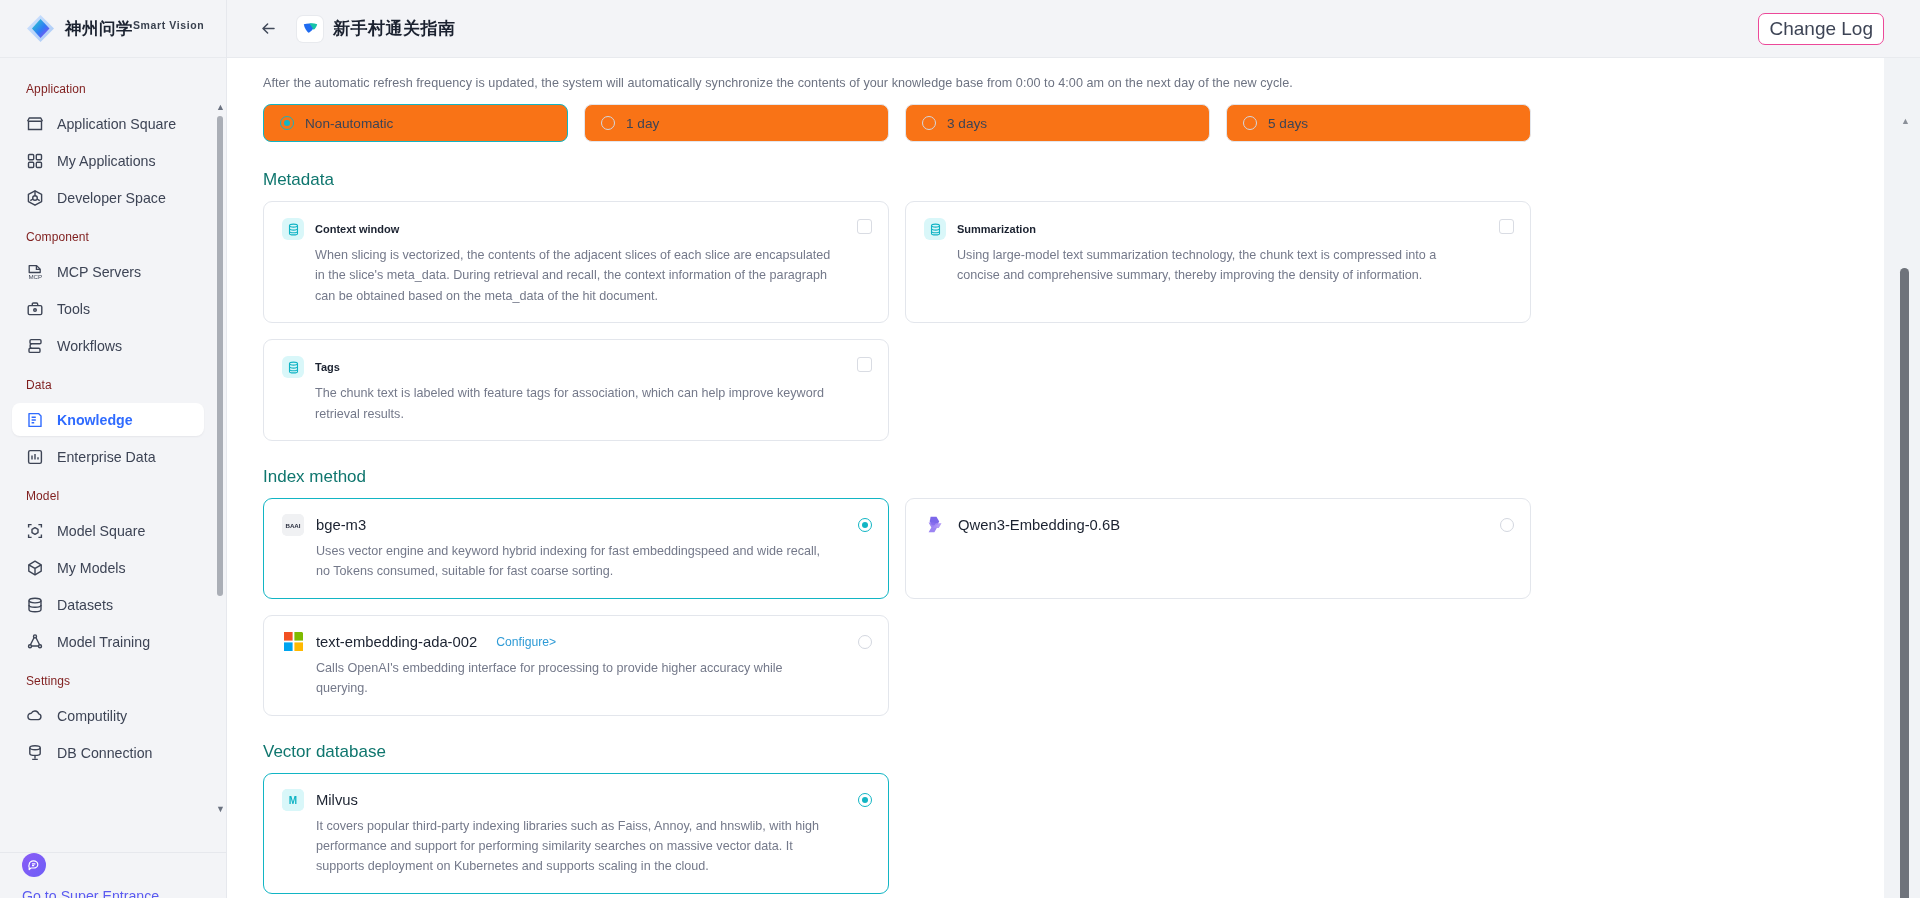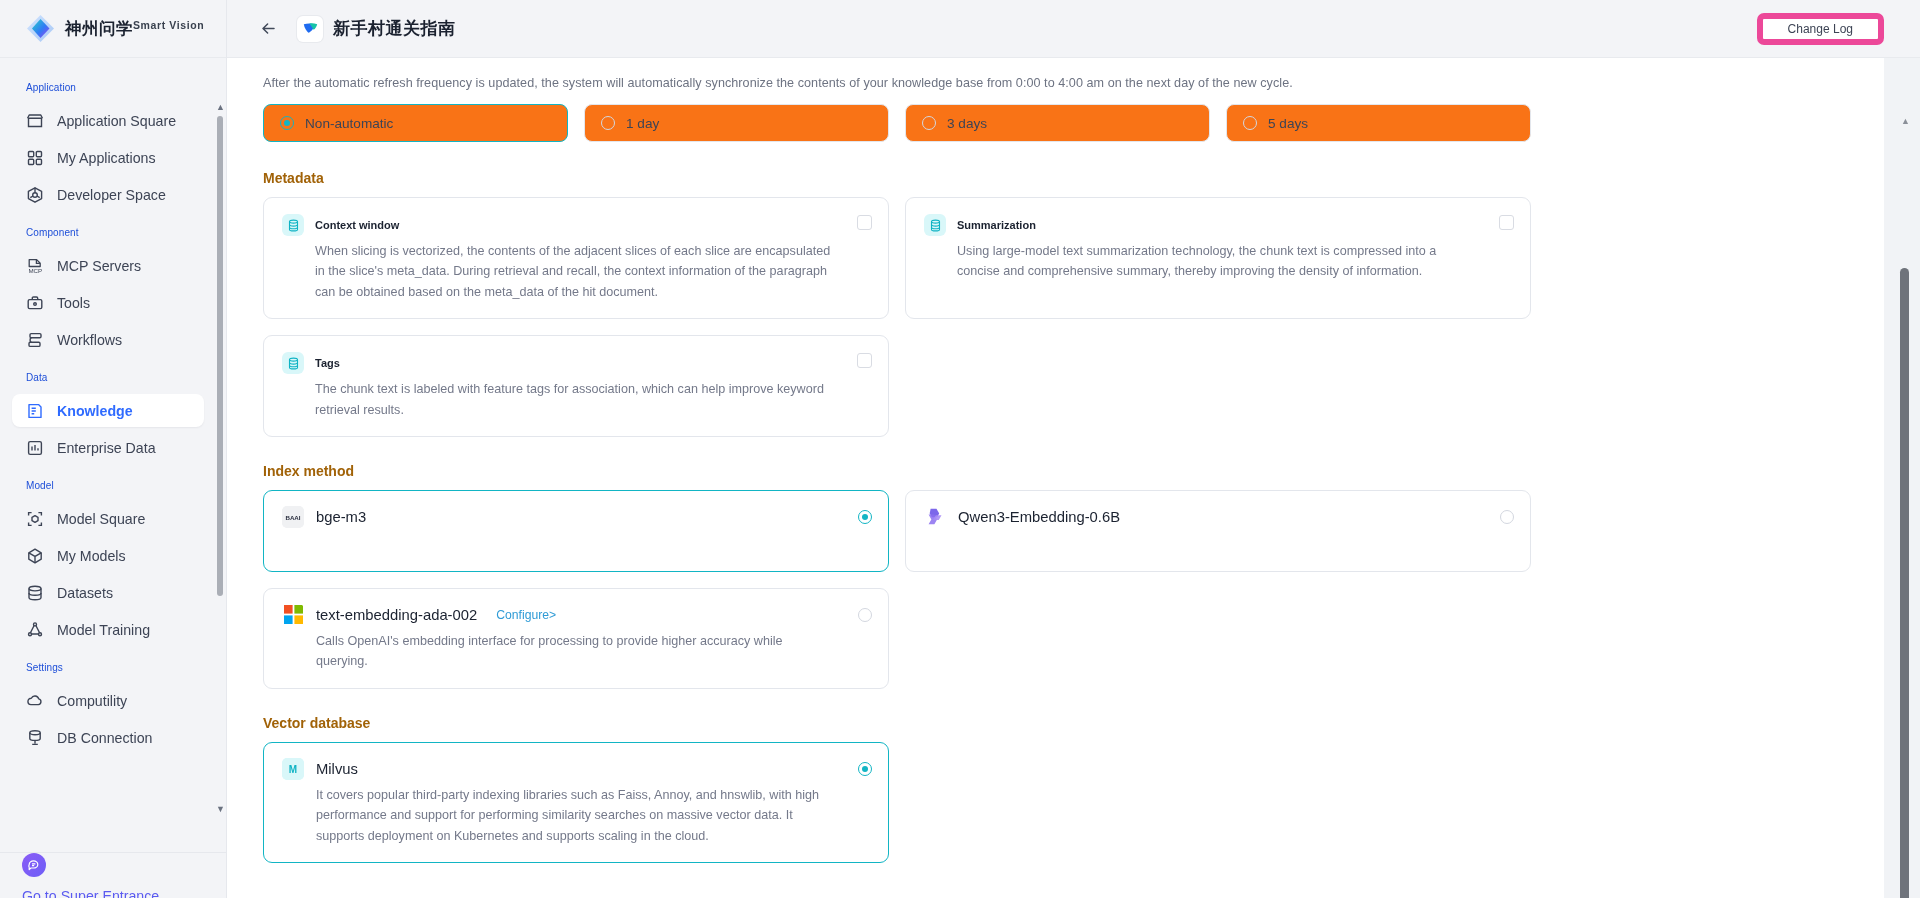--- a/index.html
+++ b/index.html
@@ -30,21 +30,21 @@
   .brand-text { display: flex; line-height: 1.05; }
   .brand-cn { font-size: 16.5px; font-weight: 700; color: #1b2230; letter-spacing: .5px; }
   .brand-en { font-size: 10.5px; font-weight: 700; color: #39414f; letter-spacing: .6px; }
 
   .nav {
     flex: 1; overflow: hidden; position: relative;
     padding-top: 12px;
   }
   .nav-scroll { padding-right: 10px; }
   .nav-group-label {
-    font-size: 10px; color: #1d4ed8; padding: 12px 0 7px 26px; letter-spacing: .1px;
+    font-size: 12px; color: #7f1d1d; padding: 12px 0 7px 26px; letter-spacing: .1px;
   }
   .nav-item {
     display: flex; align-items: center; gap: 13px;
     height: 33px; margin: 4px 12px 4px 12px; padding-left: 14px;
     border-radius: 8px; cursor: pointer;
     color: #3d4椒455; color: #3d4455;
     font-size: 14.2px;
   }
   .nav-item.active {
     background: #ffffff; color: #2f6bff; font-weight: 600;
@@ -89,22 +89,22 @@
     color: #41495a; cursor: pointer; margin-right: 16px;
   }
   .kb-icon {
     width: 26px; height: 26px; border-radius: 6px; background: #fff;
     display: flex; align-items: center; justify-content: center;
     box-shadow: 0 0 0 1px #e8eaee; margin-right: 10px; flex: 0 0 26px;
   }
   .kb-title { font-size: 17px; font-weight: 700; color: #1b2230; letter-spacing: .5px; }
   .topbar-right { margin-left: auto; padding-right: 36px; }
   .changelog-btn {
-    border: 6px solid #ec4899; background: #fff; color: #3d4455;
-    border-radius: 7px; height: 32px; padding: 0 25px; font-size: 12px;
+    border: 1px solid #ec4899; background: #fff; color: #3d4455;
+    border-radius: 7px; height: 32px; padding: 0 10px; font-size: 19px;
     cursor: pointer; font-family: inherit;
   }
 
   .content-wrap {
     flex: 1; background: #f1f3f6; padding: 0 36px 0 0; position: relative; min-height: 0;
   }
   .panel {
     background: #fff; height: 100%; border-radius: 0;
     padding: 0 0 0 0; overflow: hidden; position: relative;
   }
@@ -121,21 +121,21 @@
     display: flex; align-items: center; gap: 11px; padding-left: 16px;
     background: #f97316; cursor: pointer; font-size: 13.6px; color: #3d4455;
   }
   .freq-opt.selected { border: 1.5px solid #12b5c4; }
   .radio { width: 14px; height: 14px; border-radius: 50%; border: 1px solid #d3d7df;
            display:flex; align-items:center; justify-content:center; flex: 0 0 14px; }
   .radio.on { border: 1.5px solid #12b5c4; }
   .radio.on::after { content:""; width: 6px; height: 6px; border-radius: 50%; background: #12b5c4; }
 
   .section-title {
-    font-size: 14px; font-weight: 700; color: #a16207; margin-bottom: 11px;
+    font-size: 17px; font-weight: 400; color: #0f766e; margin-bottom: 11px;
   }
 
   
   .card-grid { display: flex; flex-wrap: wrap; gap: 16px; max-width: 1268px; }
   .meta-card {
     width: 626px; border: 1px solid #e3e6ec; border-radius: 9px;
     background: #fff; padding: 16px 18px 16px 18px; position: relative;
     min-height: 98px; cursor: pointer;
   }
   .meta-card.tall { min-height: 104px; }
@@ -480,20 +480,21 @@
             <div class="opt-card selected">
               <div class="opt-head">
                 <span class="opt-logo" style="background:#f0f1f3;">
                   <svg width="22" height="22" viewBox="0 0 22 22">
                     <rect width="22" height="22" rx="5" fill="#f0f1f3"></rect>
                     <text x="11" y="14" font-size="6.2" fill="#2b3040" text-anchor="middle" font-family="Liberation Sans" font-weight="700">BAAI</text>
                   </svg>
                 </span>
                 <span class="opt-name">bge-m3</span>
               </div>
+              <p class="opt-desc">Uses vector engine and keyword hybrid indexing for fast embeddingspeed and wide recall, no Tokens consumed, suitable for fast coarse sorting.</p>
               <span class="radio on opt-radio"></span>
             </div>
 
             <div class="opt-card">
               <div class="opt-head">
                 <span class="opt-logo">
                   <svg width="22" height="22" viewBox="0 0 24 24">
                     <path d="M7.2 3h6.4l3 5.2-2.4 4.2H8.6L6.2 8.2z" fill="#6e57e8" opacity=".9"></path>
                     <path d="M5 9.4 8 14.6l-3 5.2h6.3l3-5.2-3-5.2z" fill="#8b6ff0" opacity=".85"></path>
                     <path d="M12.8 10.2h6.3l-3 5.2H9.8z" fill="#a98df5" opacity=".9"></path>

